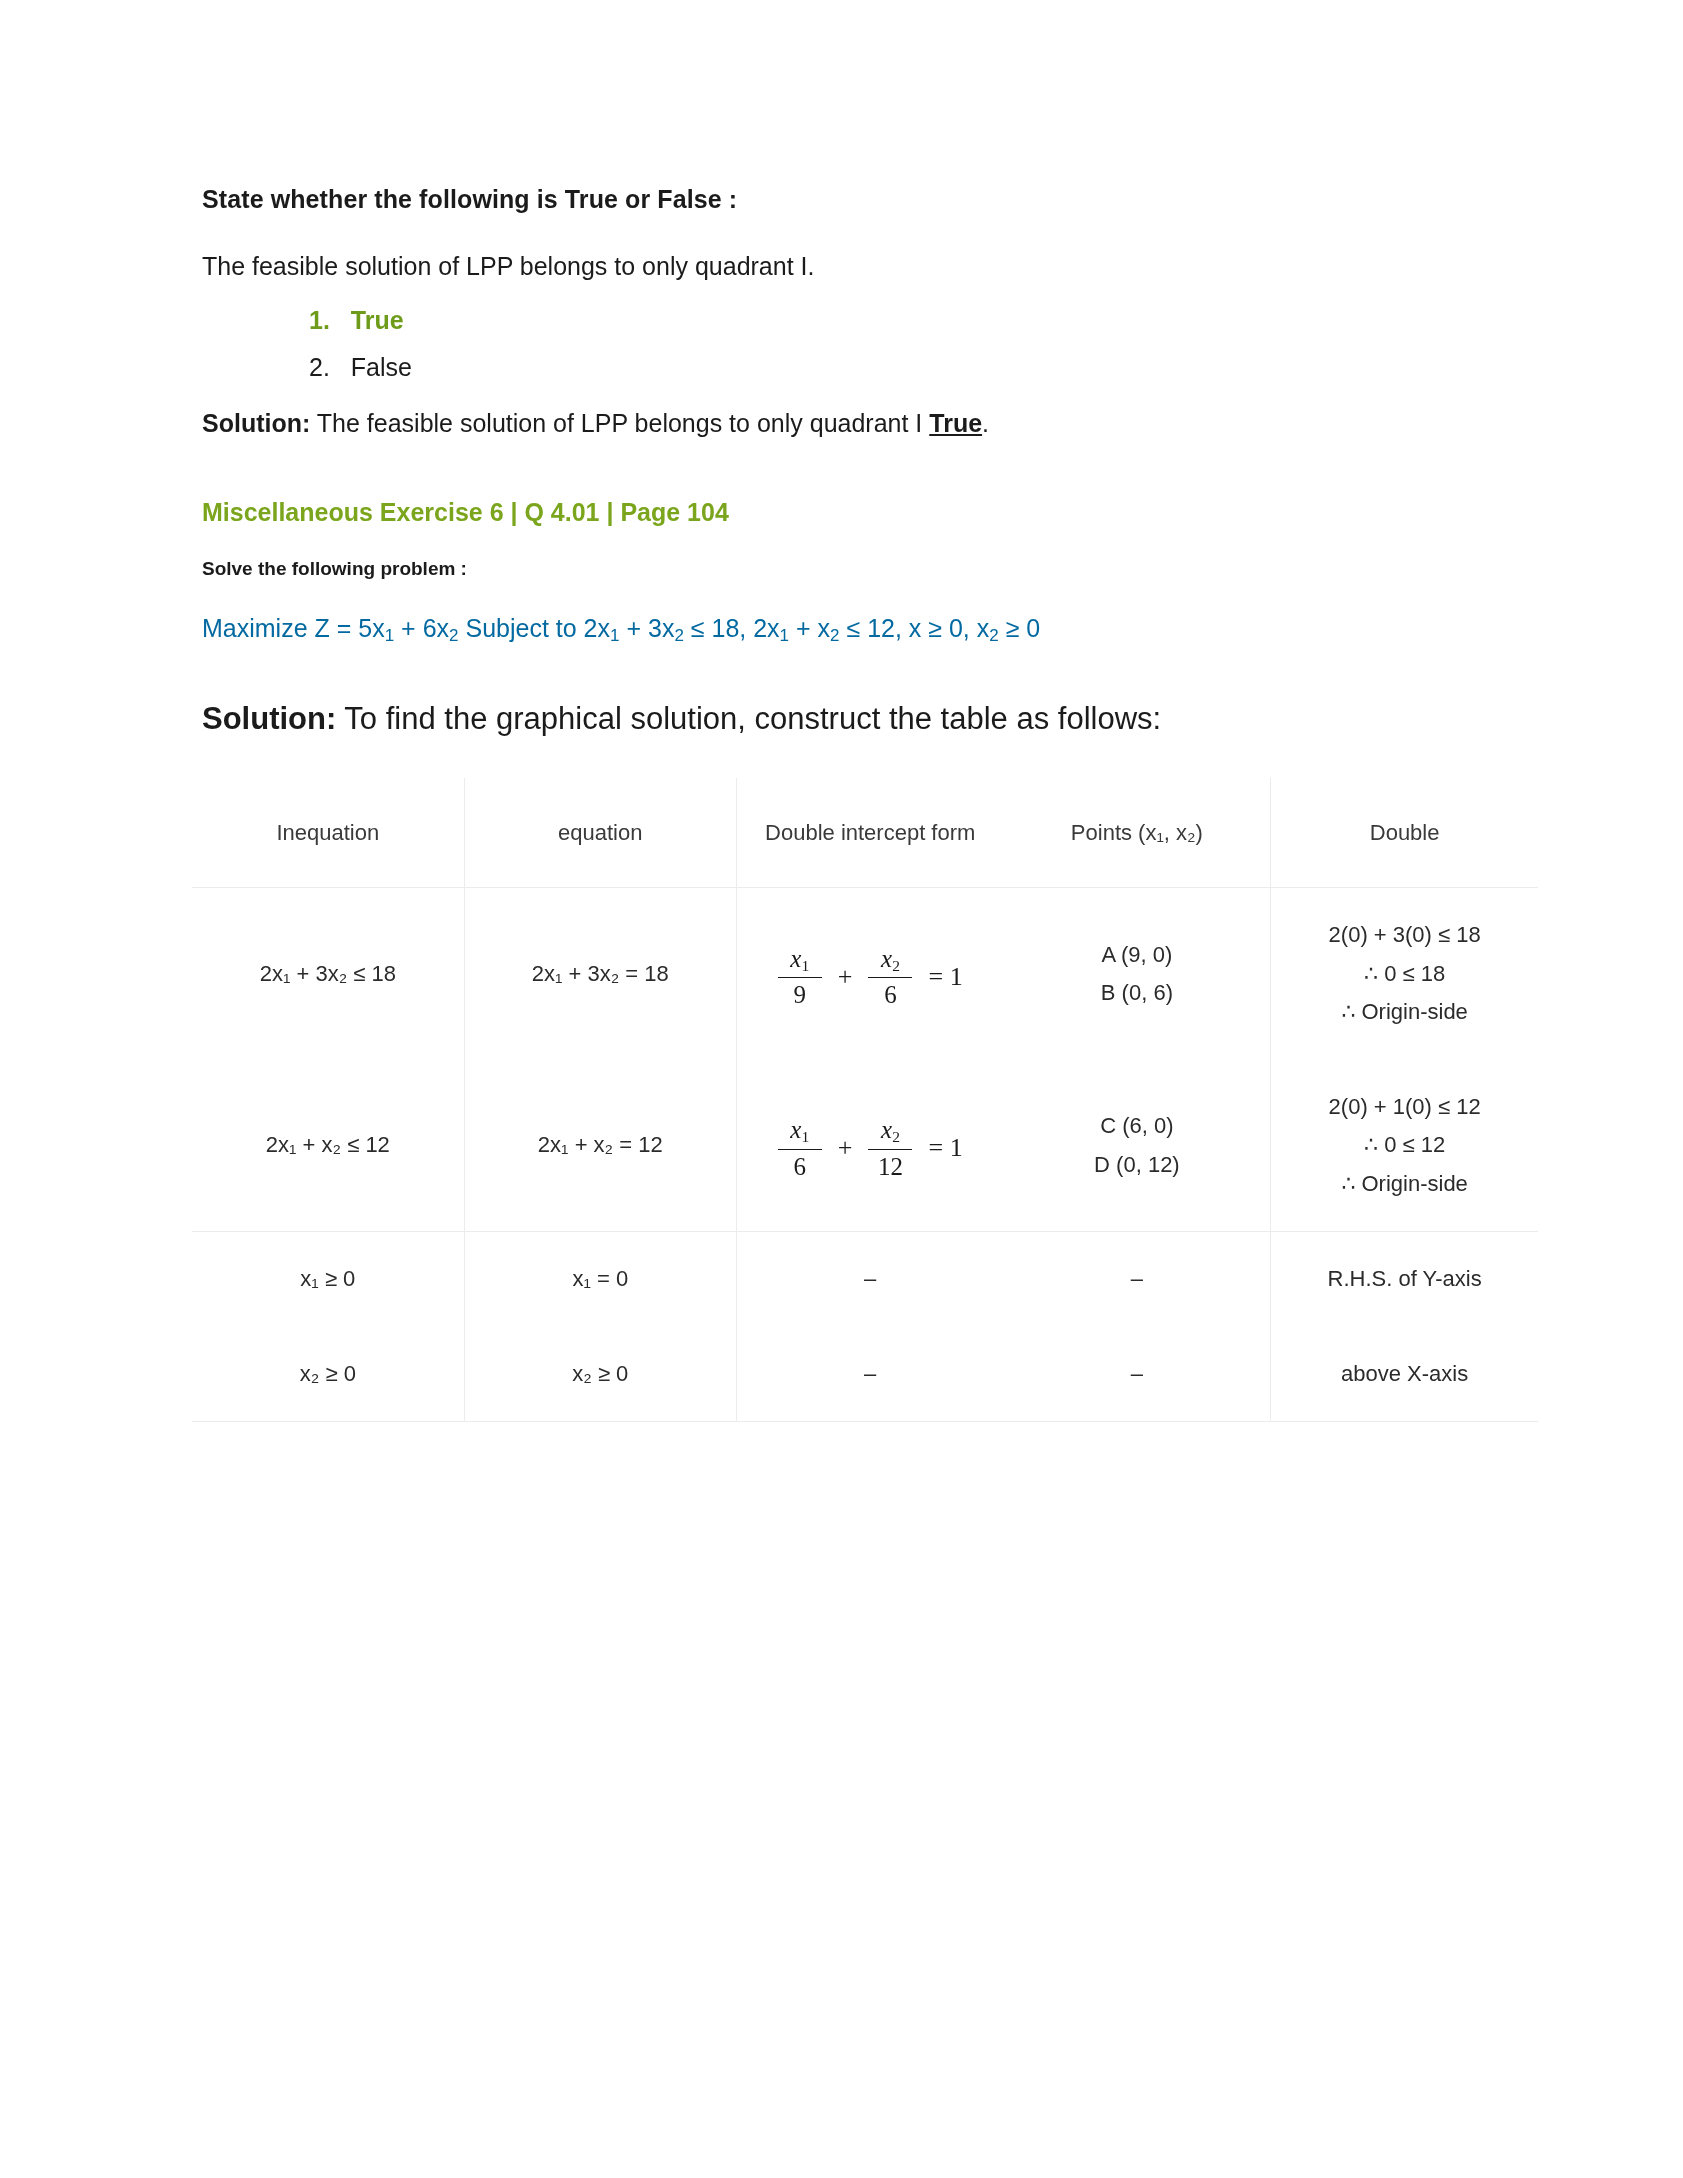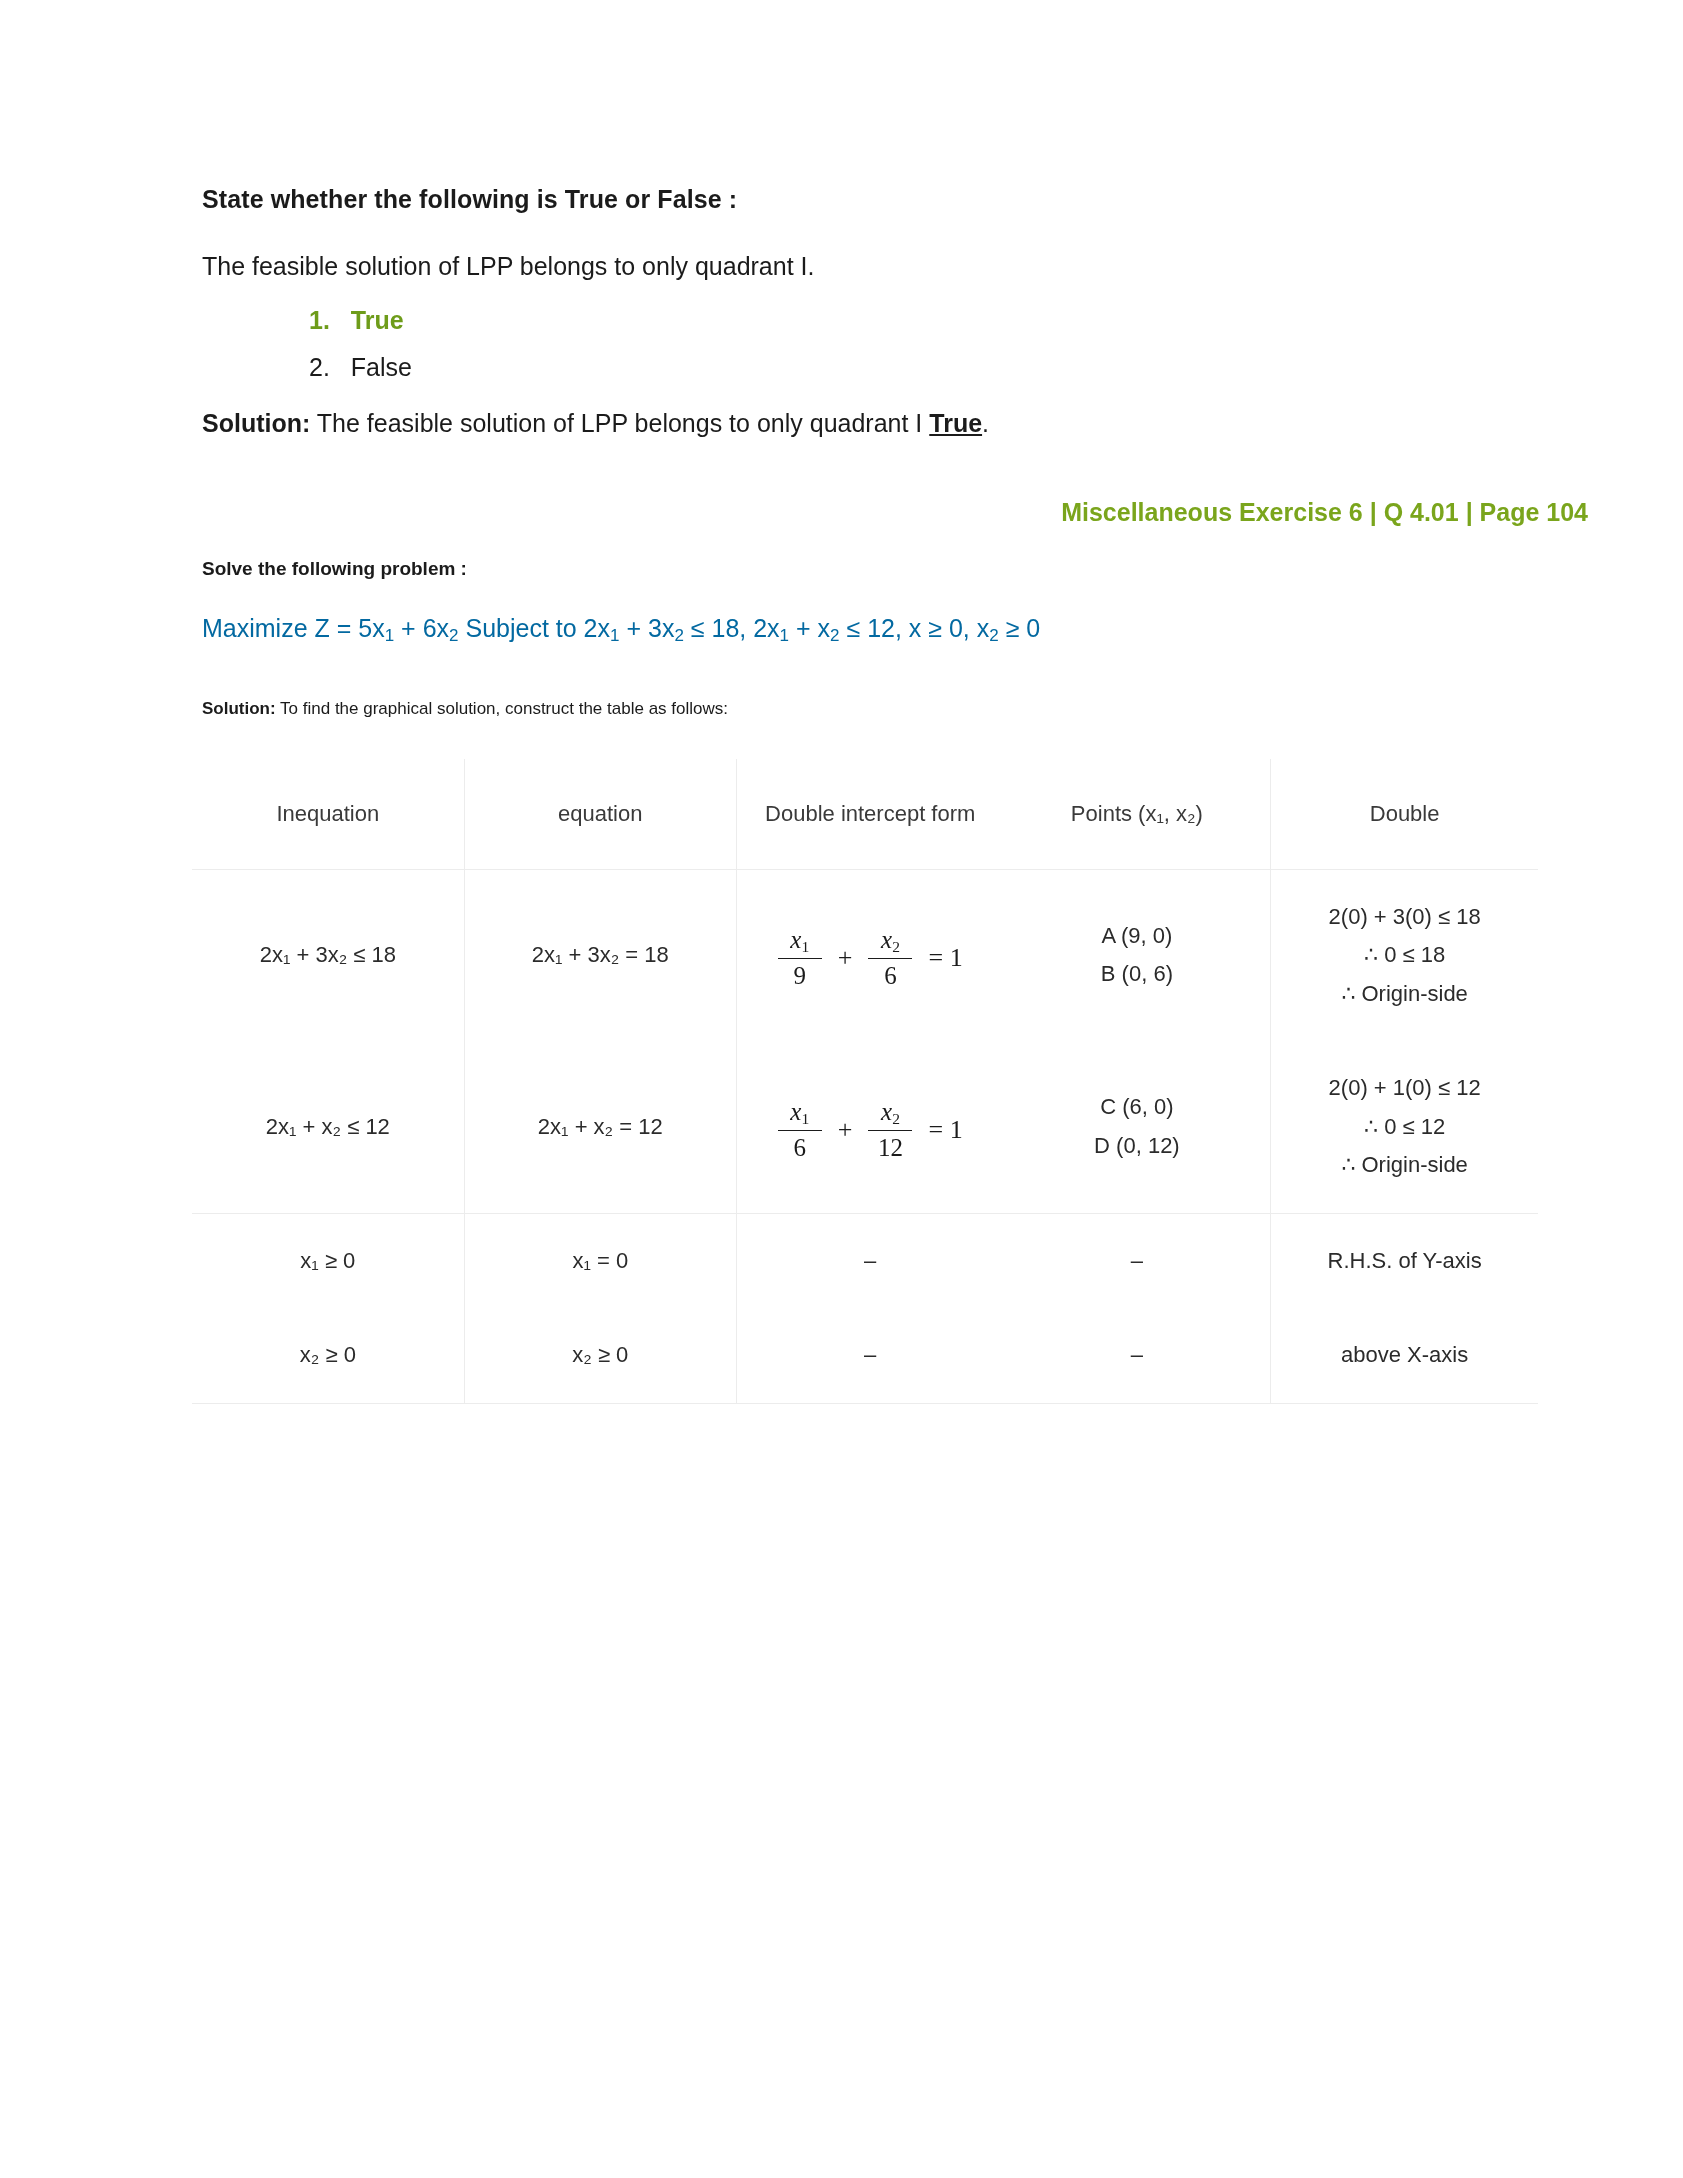--- a/index.html
+++ b/index.html
@@ -73,38 +73,37 @@
   }
   .sol-label { font-weight: bold; }
   .u-bold { font-weight: bold; text-decoration: underline; }
 
   .ex-head {
     font-size: 25px;
     font-weight: bold;
     color: #7aa51c;
     margin: 55px 0 30px 0;
     line-height: 1.3;
-    text-align: right;
   }
   .ex-head .sep { color: #7aa51c; font-weight: bold; }
 
   .prob-head {
     font-size: 19px;
     font-weight: bold;
     color: #1b1b1b;
     margin: 0 0 32px 0;
   }
   .prob-body {
     font-size: 25px;
     color: #0369a1;
     margin: 0 0 50px 0;
     line-height: 1.35;
   }
   .sol-intro {
-    font-size: 17px;
+    font-size: 31px;
     color: #1b1b1b;
     margin: 0 0 38px 0;
     line-height: 1.35;
   }
 
   sub { font-size: 0.68em; vertical-align: -0.25em; }
 
   
   .tbl-wrap {
     position: relative;

